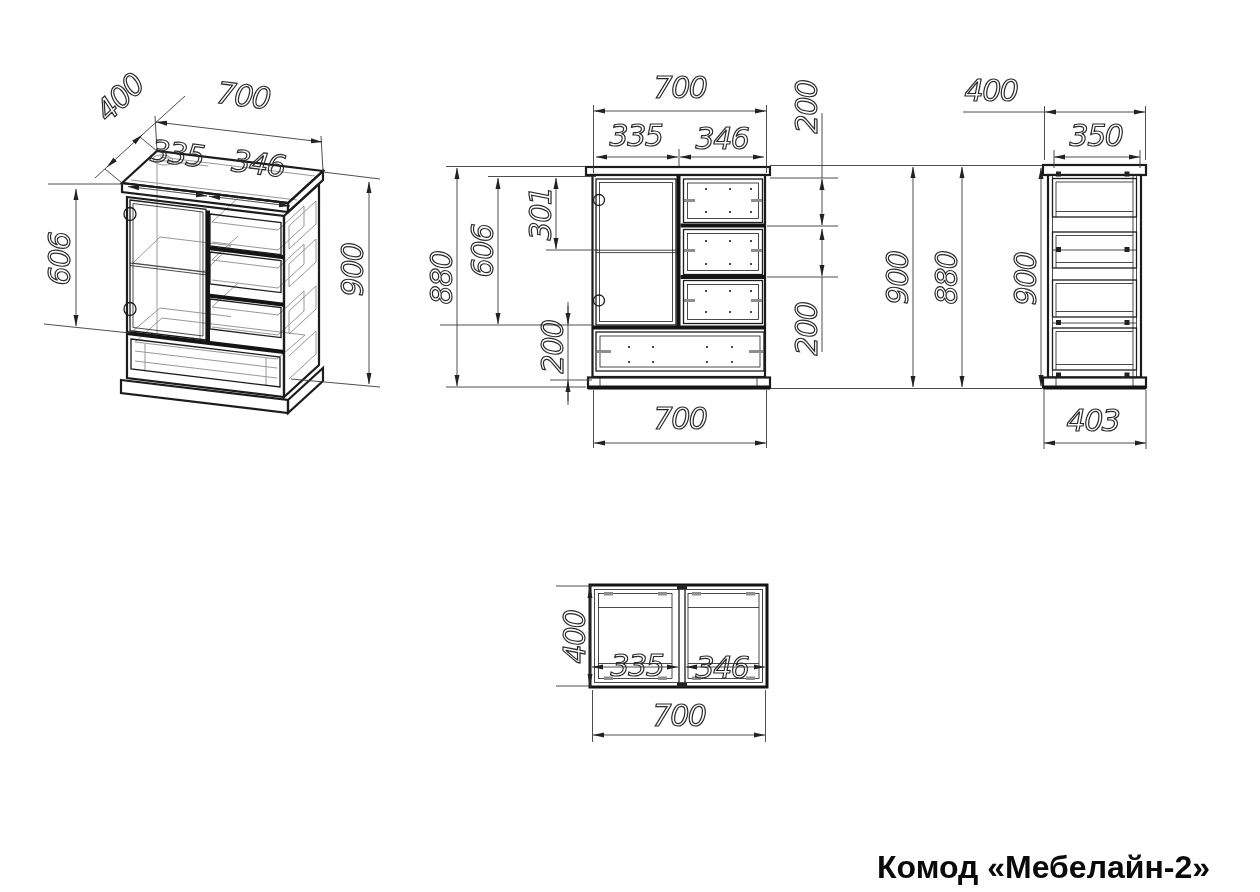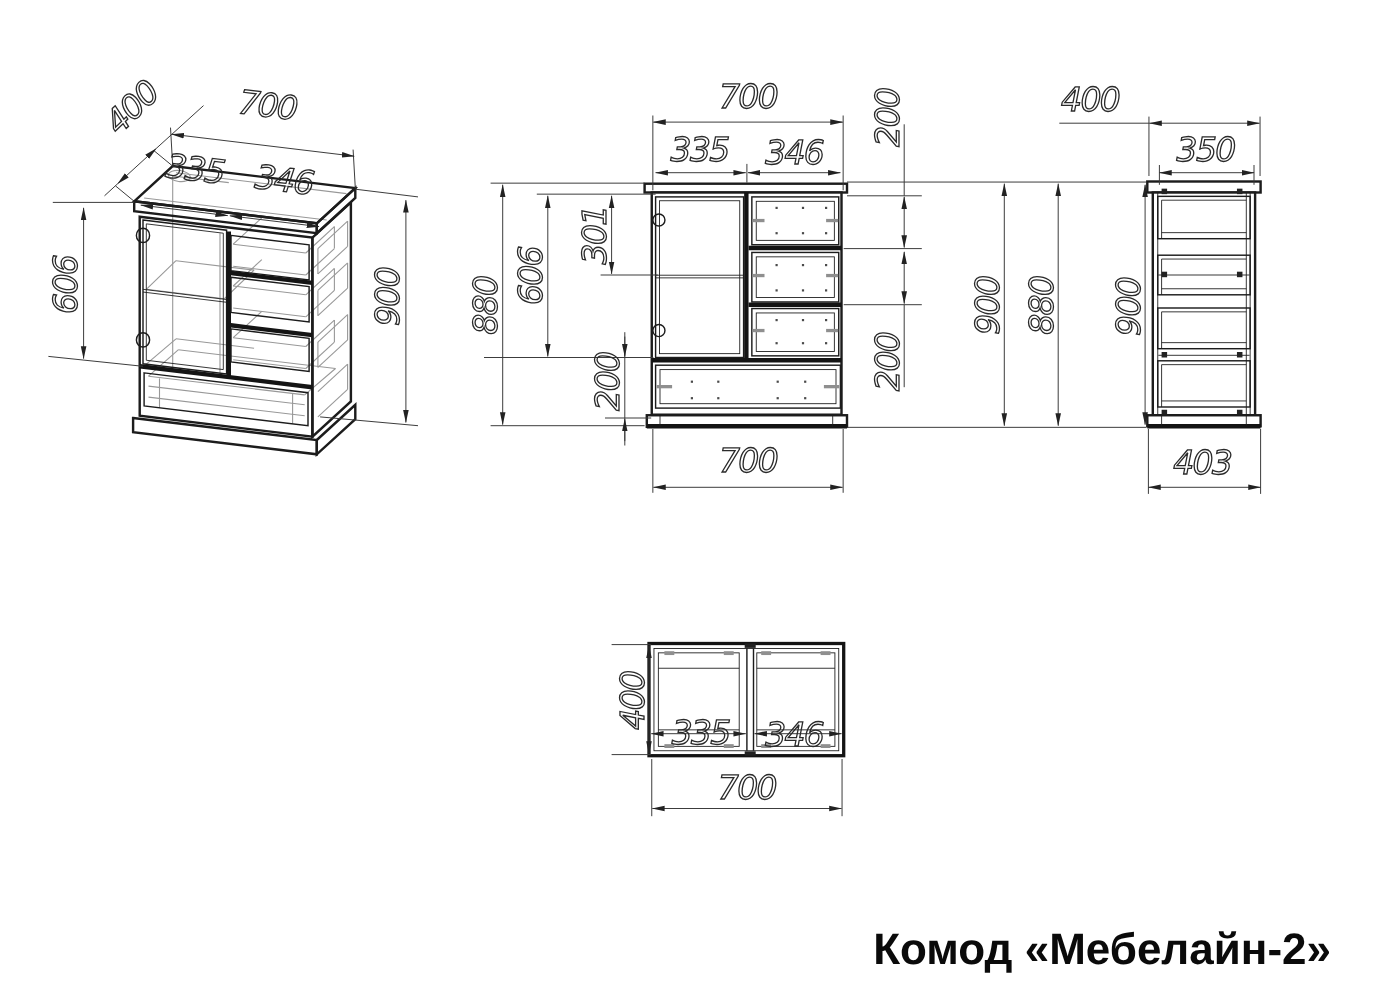--- a/index.html
+++ b/index.html
@@ -13,21 +13,21 @@
   .k3 {stroke:#141414;fill:none;stroke-width:4;}
   .w  {fill:#ffffff;}
   .g  {stroke:#989898;fill:none;stroke-width:1;}
   .d  {stroke:#3a3a3a;fill:none;stroke-width:0.9;}
   .sq {fill:#222222;stroke:none;}
   .gt {fill:#8f8f8f;stroke:none;}
   .dot{fill:#4a4a4a;stroke:none;}
   .dt {font-family:"DejaVu Sans",sans-serif;font-style:italic;font-size:30px;
        fill:none;stroke:#2a2a2a;stroke-width:1.2;letter-spacing:-1.5px;}
   .drawing-title{position:absolute;right:50px;bottom:6px;font-family:"Liberation Sans",sans-serif;
-       font-weight:bold;font-size:40px;color:#0a0a0a;white-space:nowrap;}
+       font-weight:bold;font-size:32px;color:#0a0a0a;white-space:nowrap;}
 </style>
 </head>
 <body>
 
 <div class="canvas">
 <svg width="1260" height="892" viewBox="0 0 1260 892">
   <defs>
     <marker id="ar" viewBox="0 0 12 6" refX="11.5" refY="3" markerWidth="13" markerHeight="7" orient="auto-start-reverse">
           <path d="M12 3 L0 0.4 L0 5.6 Z" fill="#222"></path>
         </marker>

